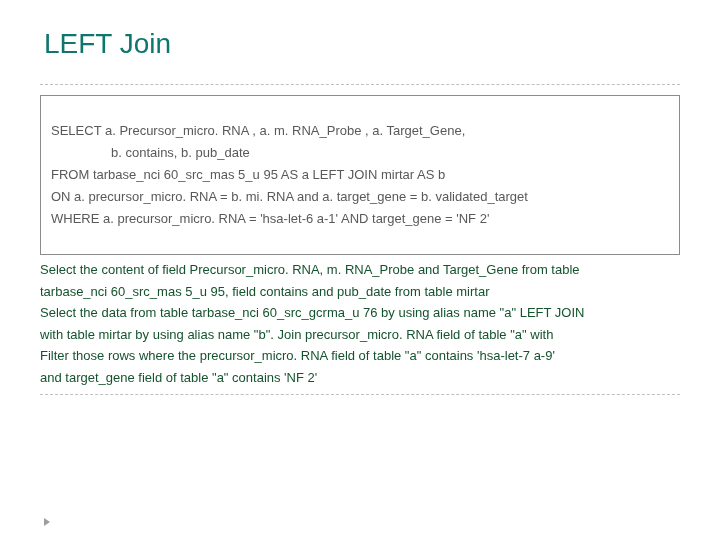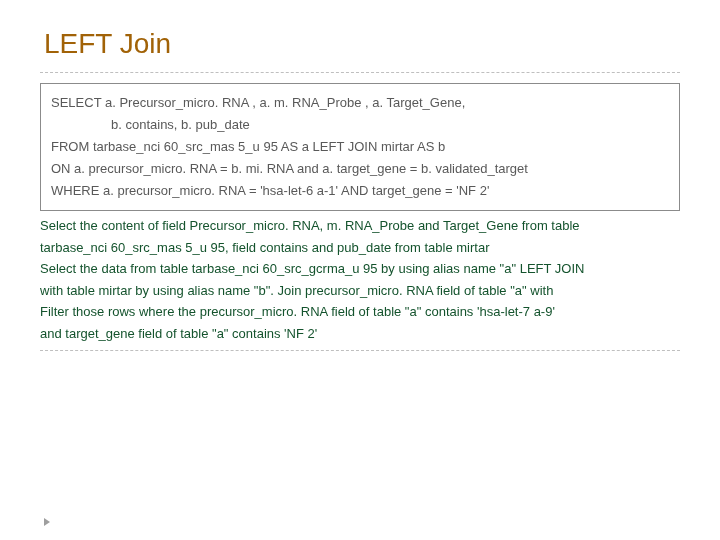--- a/index.html
+++ b/index.html
@@ -8,32 +8,32 @@
     height: 540px;
     background: #ffffff;
     font-family: Arial, Helvetica, sans-serif;
     padding: 28px 40px 20px 40px;
     color: #595959;
     position: relative;
   }
   .title {
     font-size: 28px;
     font-weight: 400;
-    color: #a16207;
-    margin-bottom: 12px;
+    color: #0f766e;
+    margin-bottom: 24px;
     margin-left: 4px;
   }
   .dashed-line {
     border: none;
     border-top: 1px dashed #bfbfbf;
     margin-bottom: 10px;
   }
   .sql-box {
     border: 1px solid #8b8b8b;
-    padding: 8px 10px;
+    padding: 24px 10px;
     margin-bottom: 4px;
     font-size: 13px;
     line-height: 1.7;
     color: #595959;
   }
   .sql-line { display: block; }
   .indent1 { padding-left: 60px; }
   .indent2 { padding-left: 28px; }
   .explanation {
     font-size: 13px;
@@ -67,20 +67,20 @@
   <span class="sql-line">SELECT a. Precursor_micro. RNA , a. m. RNA_Probe , a. Target_Gene,</span>
   <span class="sql-line indent1">b. contains, b. pub_date</span>
   <span class="sql-line">FROM tarbase_nci 60_src_mas 5_u 95 AS a LEFT JOIN mirtar AS b</span>
   <span class="sql-line indent2" style="padding-left:0">ON a. precursor_micro. RNA = b. mi. RNA and a. target_gene = b. validated_target</span>
   <span class="sql-line">WHERE a. precursor_micro. RNA = 'hsa-let-6 a-1' AND target_gene = 'NF 2'</span>
 </div>
 
 <div class="explanation">
   <span class="exp-line">Select the content of field Precursor_micro. RNA,  m. RNA_Probe and Target_Gene from table</span>
   <span class="exp-line">tarbase_nci 60_src_mas 5_u 95, field contains and pub_date from table mirtar</span>
-  <span class="exp-line">Select the data from table tarbase_nci 60_src_gcrma_u 95 by using alias name "a" LEFT JOIN</span>
+  <span class="exp-line">Select the data from table tarbase_nci 60_src_gcrma_u 76 by using alias name "a" LEFT JOIN</span>
   <span class="exp-line">with table mirtar by using alias name "b".  Join precursor_micro. RNA field of table "a" with</span>
   <span class="exp-line">Filter those rows where the precursor_micro. RNA field of table "a" contains 'hsa-let-7 a-9'</span>
   <span class="exp-line">and target_gene field of table "a" contains 'NF 2'</span>
 </div>
 
 <hr class="bottom-dash">
 <div class="marker"></div>
 
 </body></html>

